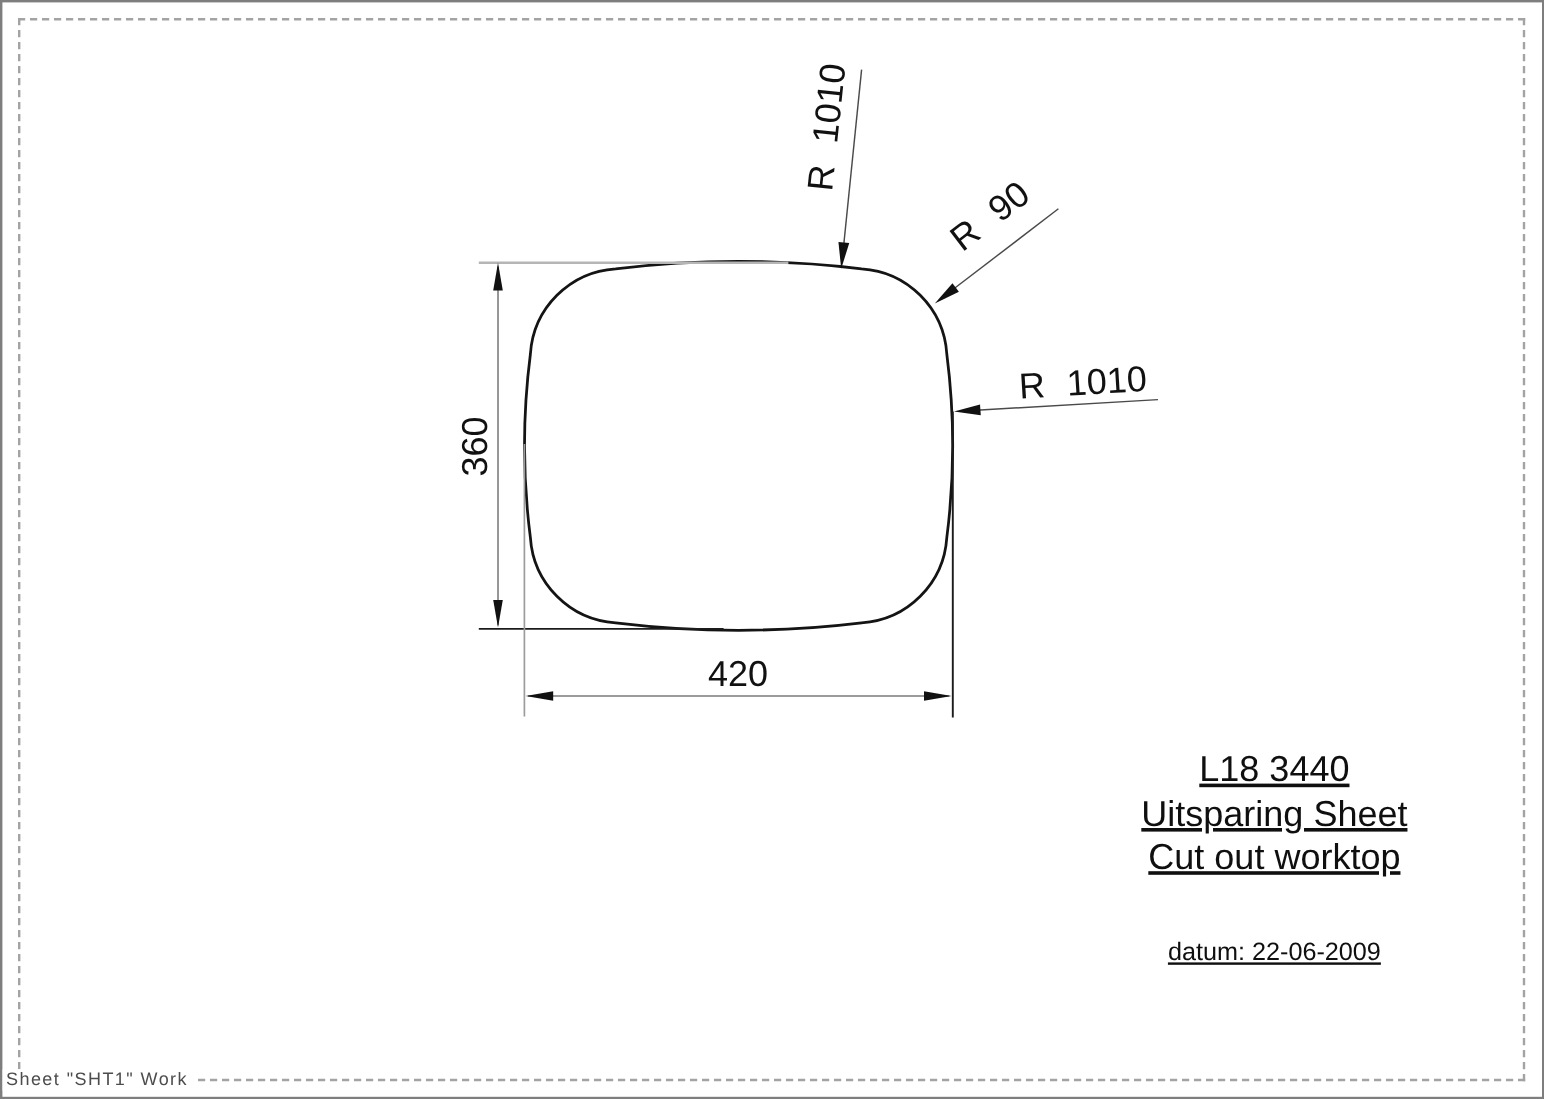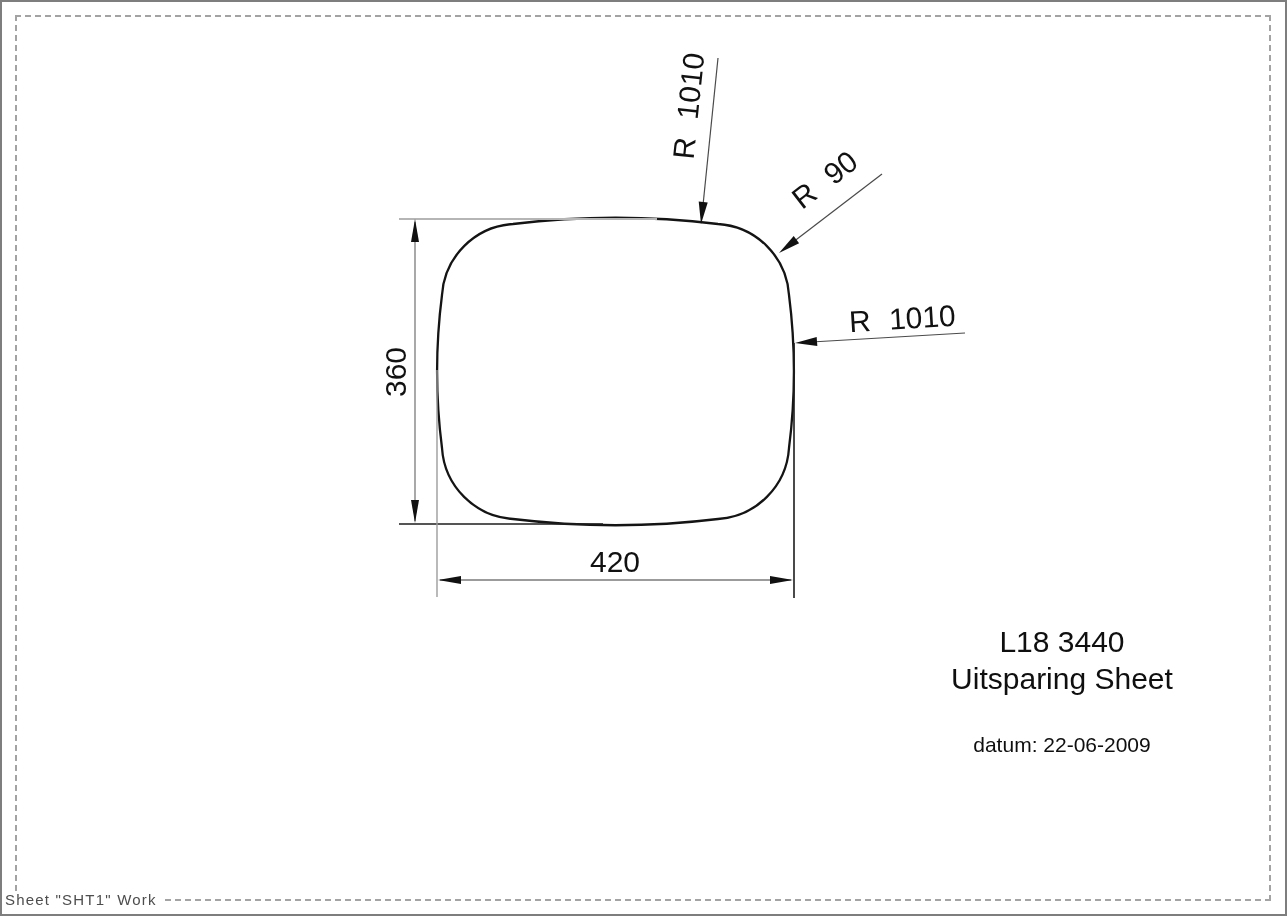--- a/index.html
+++ b/index.html
@@ -25,28 +25,29 @@
     font-size: 30px;
   }
   #drawing-svg text.radius-label { word-spacing: 10px; }
   #title-block {
     position: absolute;
     left: 880px;
     top: 622px;
     width: 360px;
     text-align: center;
     color: #0f0f0f;
+    text-decoration: underline;
   }
   #title-block .title-line {
     font-size: 30px;
     line-height: 36.5px;
     white-space: nowrap;
   }
   #title-block .date-line {
-    margin-top: 36px;
+    margin-top: 48px;
     font-size: 21px;
     line-height: 24px;
   }
   #sheet-label {
     position: absolute;
     left: 0px;
     top: 889px;
     padding: 0 8px 0 3px;
     background: #ffffff;
     color: #4d4d4d;
@@ -100,18 +101,19 @@
     <text class="radius-label" x="829" y="186" text-anchor="middle" transform="rotate(-37.5 829 186)">R 90</text>
 
     <line x1="963" y1="331" x2="801" y2="340.5" stroke="#4a4a4a" stroke-width="1.2"></line>
     <polygon points="793,341 815.3,344.1 814.7,335.1" fill="#111"></polygon>
     <text class="radius-label" x="901" y="327" text-anchor="middle" transform="rotate(-3.5 901 327)">R 1010</text>
   </svg>
 
   <div id="title-block">
     <div class="title-line">L18 3440</div>
     <div class="title-line">Uitsparing Sheet</div>
+    <div class="title-line">Cut out worktop</div>
     <div class="date-line">datum: 22-06-2009</div>
   </div>
 
   <div id="sheet-label">Sheet "SHT1" Work</div>
 
 </div>
 
 </body></html>

